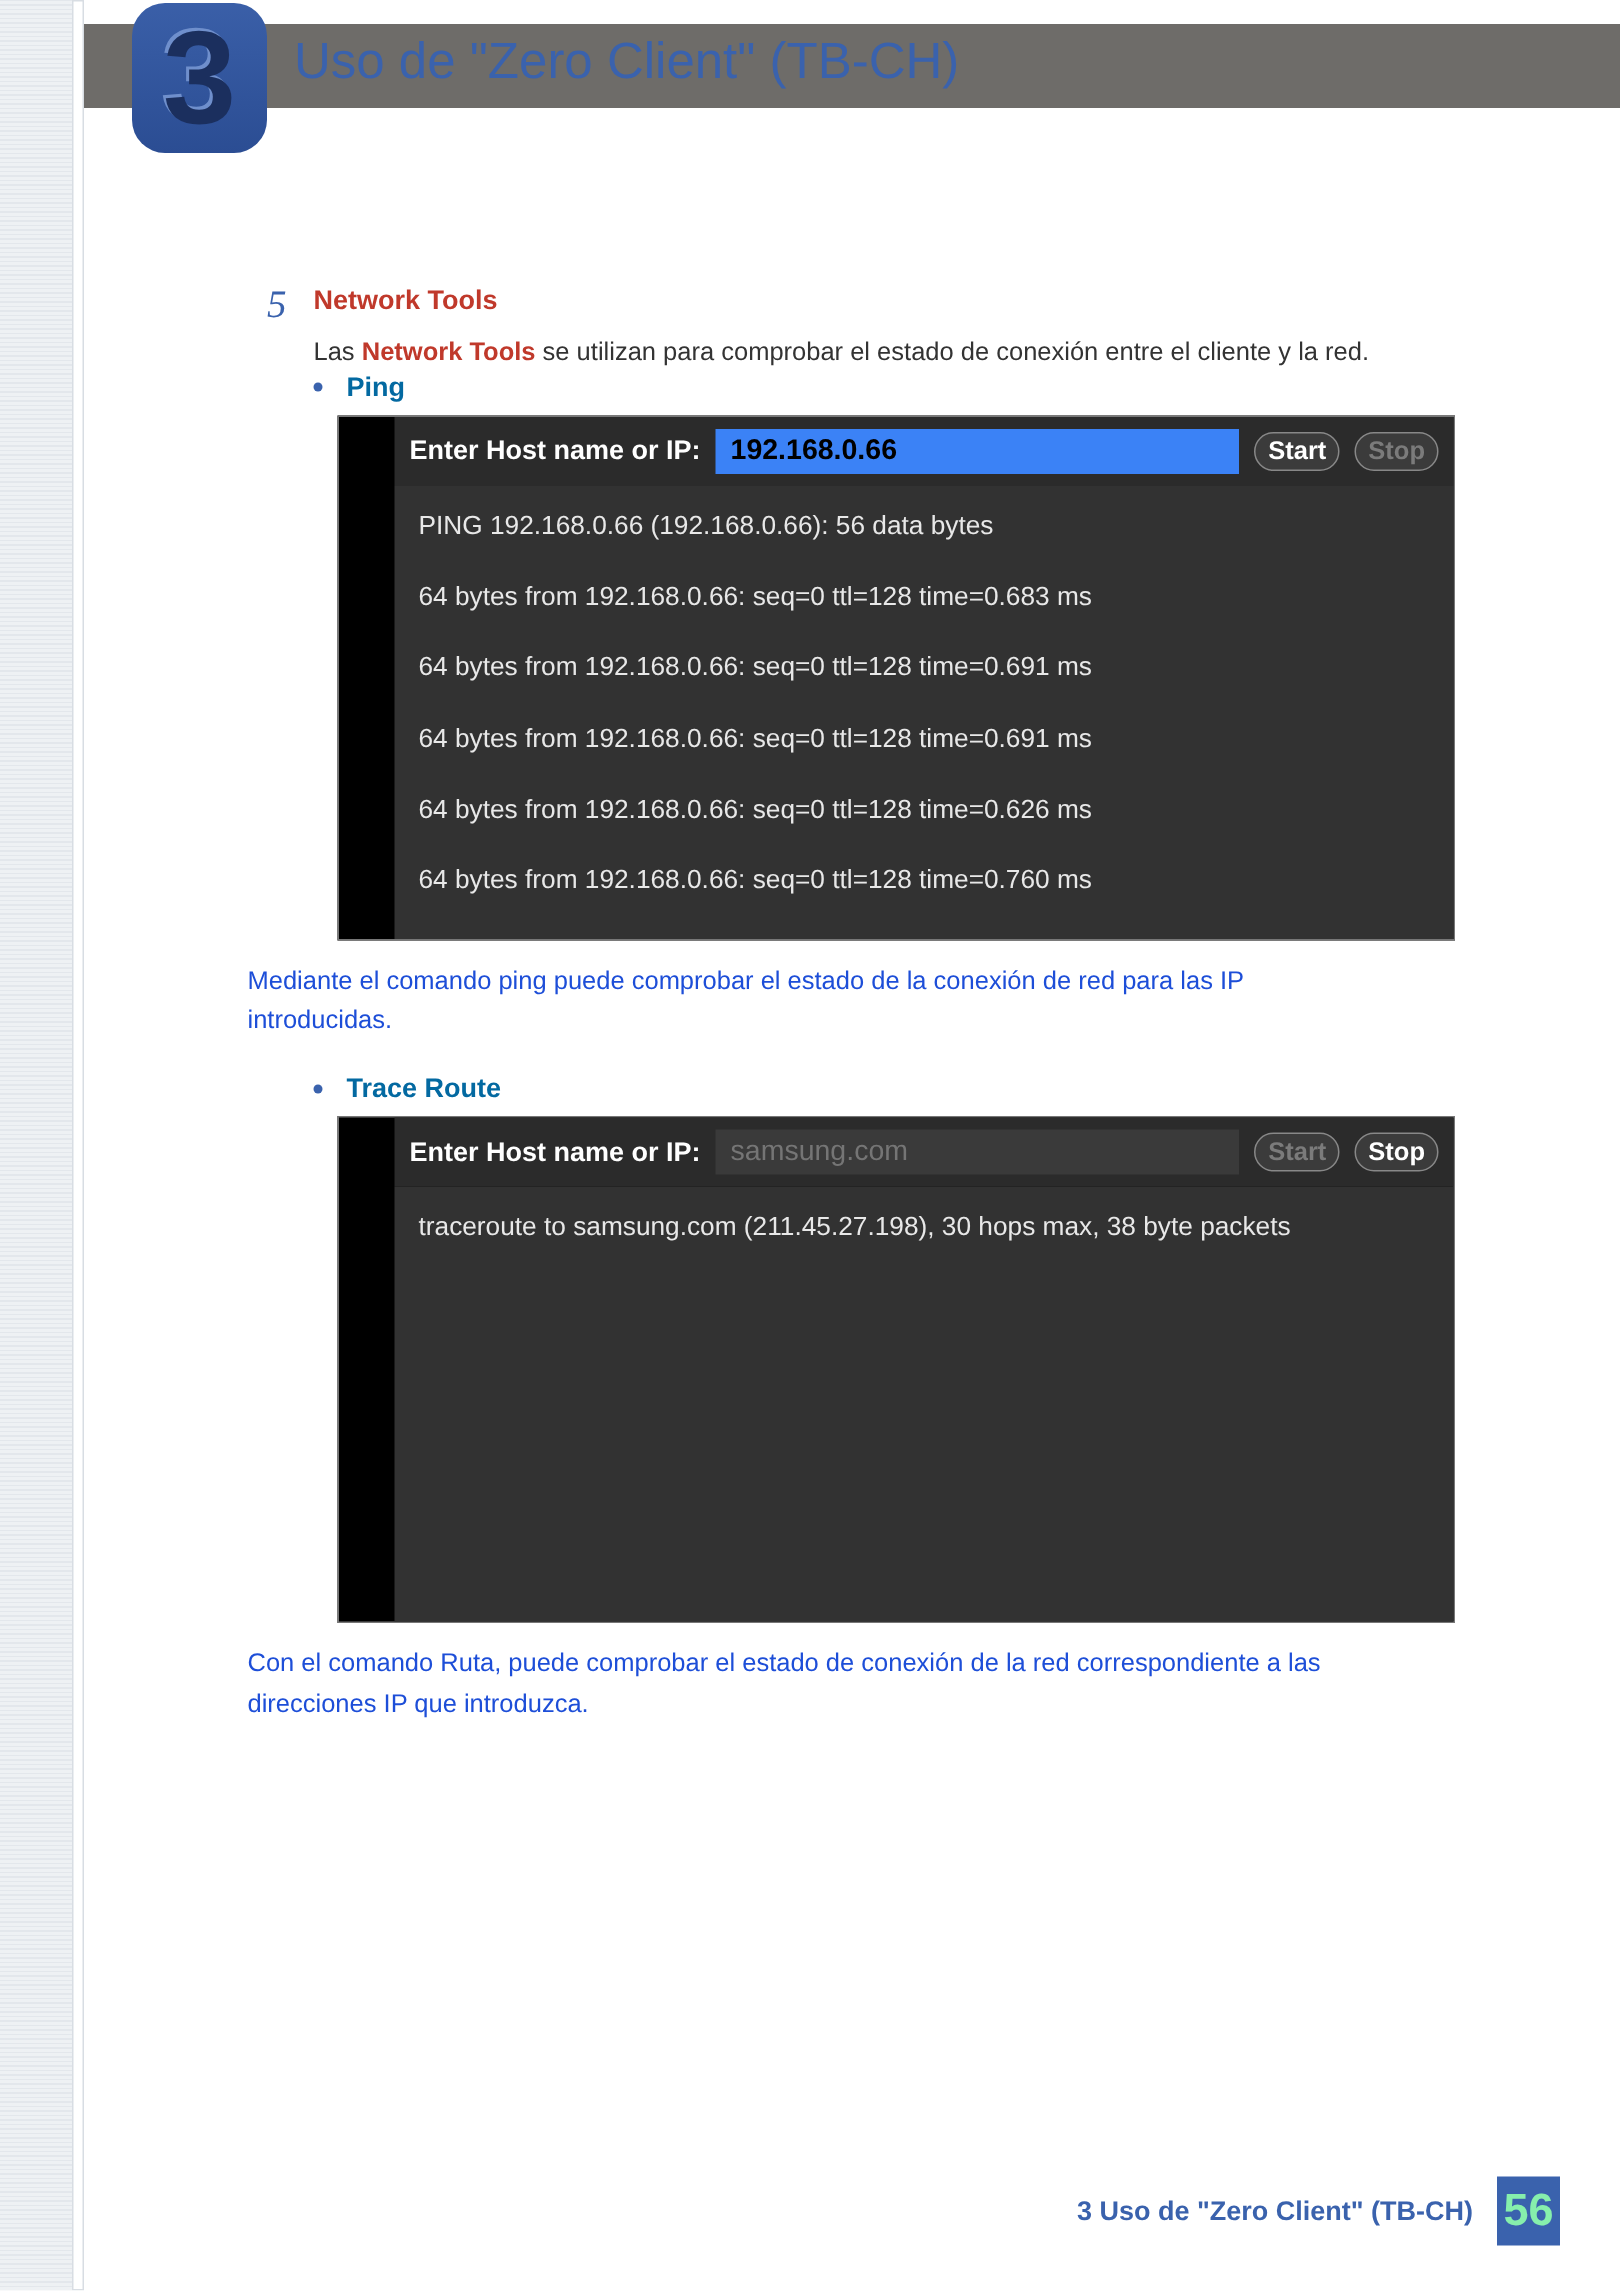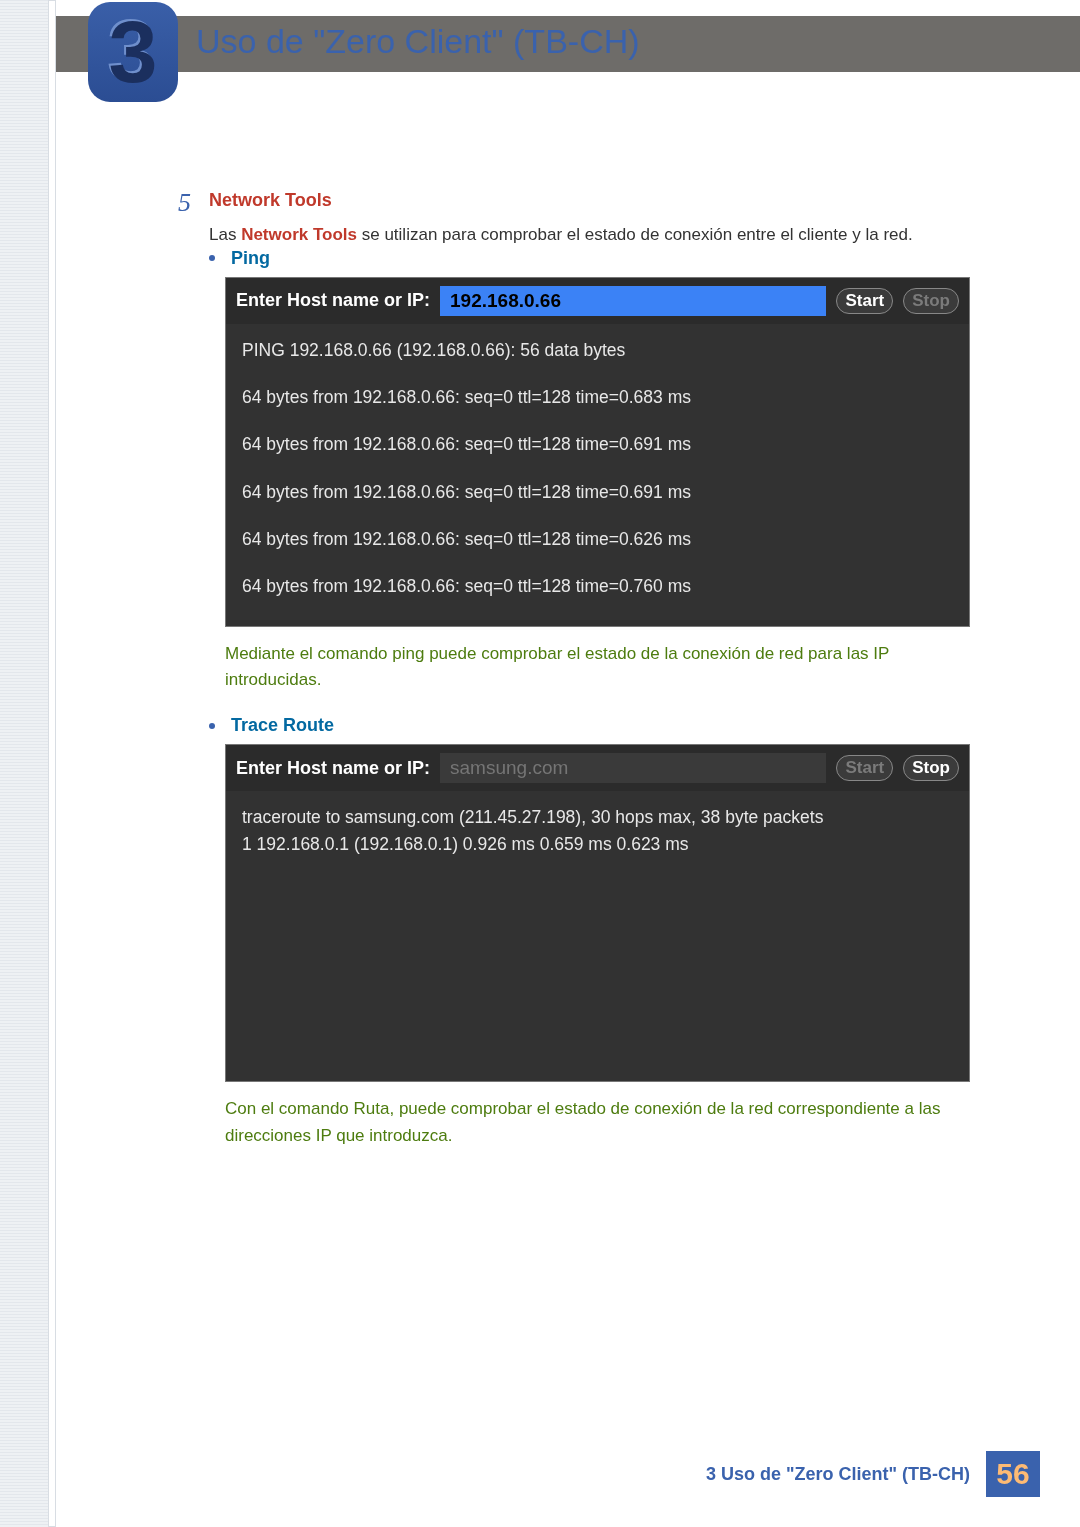--- a/index.html
+++ b/index.html
@@ -103,20 +103,21 @@
     width:6px; height:6px; border-radius:50%;
     background:#3a62ad;
   }
   .bullet-label { color:#0369a1; font-weight:700; font-size:18px; }
   .tool-panel {
     margin-left:60px;
     width: 745px;
     border:1px solid #777;
     background:#000;
     margin-bottom:14px;
+    padding-left:37px;
   }
   .tool-header {
     background:#2b2b2b;
     display:flex;
     align-items:center;
     padding:8px 10px;
     gap:10px;
   }
   .tool-header-label {
     color:#fff;
@@ -154,46 +155,45 @@
     background:#323232;
     color:#e8e8e8;
     font-size:17.5px;
     padding:14px 16px 26px 16px;
     min-height:60px;
     line-height:1.45;
   }
   .tool-output .line { margin-bottom:22px; }
   .tool-output .line:last-child{margin-bottom:0;}
   .post-text {
-    margin-left:60px;
     font-size:17px;
     line-height:1.55;
-    color:#4d7c0f;
+    color:#1d4ed8;
     margin-bottom:22px;
     width:745px;
   }
   .footer {
     position:absolute;
     bottom:30px;
     right:40px;
     display:flex;
     align-items:center;
     gap:16px;
   }
   .footer-text {
     color:#3a62ad;
     font-weight:700;
     font-size:18px;
   }
   .footer-page {
     background:#3a62ad;
-    color:#fdba74;
+    color:#86efac;
     font-weight:700;
     font-size:30px;
-    width:54px; height:46px;
+    width:42px; height:46px;
     display:flex;
     align-items:center;
     justify-content:center;
   }
   .trace-output{
     min-height:290px;
   }
   .trace-output .line{margin-bottom:1px;}
 </style>
 </head>
@@ -245,21 +245,20 @@
 
   <div class="tool-panel">
     <div class="tool-header">
       <span class="tool-header-label">Enter Host name or IP:</span>
       <input class="tool-input placeholder" placeholder="samsung.com" style="">
       <button class="tool-btn disabled">Start</button>
       <button class="tool-btn">Stop</button>
     </div>
     <div class="tool-output trace-output">
       <div class="line">traceroute to samsung.com (211.45.27.198), 30 hops max, 38 byte packets</div>
-      <div class="line">1  192.168.0.1 (192.168.0.1)  0.926 ms  0.659 ms  0.623 ms</div>
     </div>
   </div>
 
   <div class="post-text">Con el comando Ruta, puede comprobar el estado de conexión de la red correspondiente a las direcciones IP que introduzca.</div>
 
 </div>
 
 <div class="footer">
   <span class="footer-text">3 Uso de "Zero Client" (TB-CH)</span>
   <span class="footer-page">56</span>

